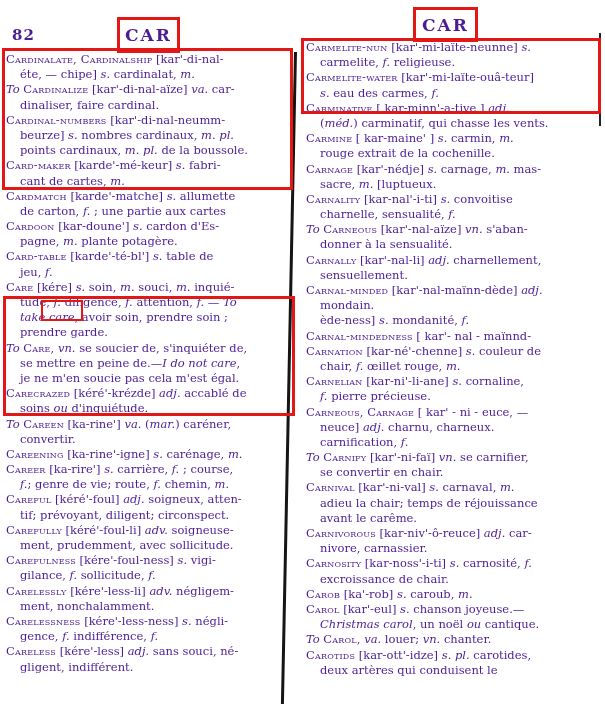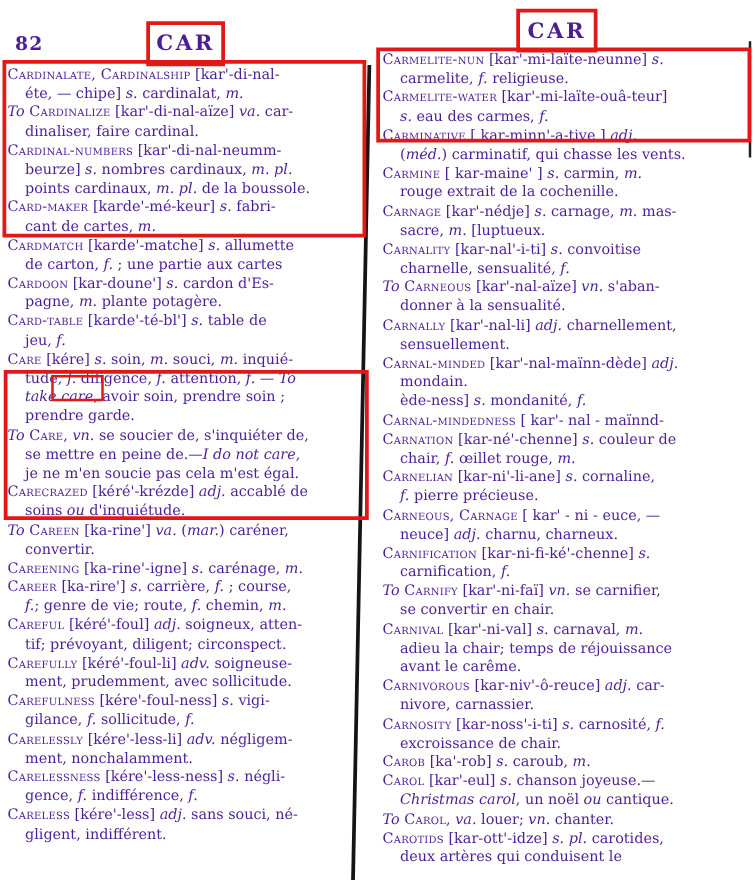--- a/index.html
+++ b/index.html
@@ -121,21 +121,20 @@
       <div class="line"><span class="hw">Carnal-minded</span> [kar'-nal-maïnn-dède] <span class="it">adj.</span></div>
       <div class="line indent">mondain.</div>
       <div class="line indent">ède-ness] <span class="it">s.</span> mondanité, <span class="it">f.</span></div>
       <div class="line"><span class="hw">Carnal-mindedness</span> [ kar'- nal - maïnnd-</div>
       <div class="line"><span class="hw">Carnation</span> [kar-né'-chenne] <span class="it">s.</span> couleur de</div>
       <div class="line indent">chair, <span class="it">f.</span> œillet rouge, <span class="it">m.</span></div>
       <div class="line"><span class="hw">Carnelian</span> [kar-ni'-li-ane] <span class="it">s.</span> cornaline,</div>
       <div class="line indent"><span class="it">f.</span> pierre précieuse.</div>
       <div class="line"><span class="hw">Carneous</span>, <span class="hw">Carnage</span> [ kar' - ni - euce, —</div>
       <div class="line indent">neuce] <span class="it">adj.</span> charnu, charneux.</div>
-      <div class="line"><span class="hw">Carnification</span> [kar-ni-fi-ké'-chenne] <span class="it">s.</span></div>
       <div class="line indent">carnification, <span class="it">f.</span></div>
       <div class="line"><span class="it">To</span> <span class="hw">Carnify</span> [kar'-ni-faï] <span class="it">vn.</span> se carnifier,</div>
       <div class="line indent">se convertir en chair.</div>
       <div class="line"><span class="hw">Carnival</span> [kar'-ni-val] <span class="it">s.</span> carnaval, <span class="it">m.</span></div>
       <div class="line indent">adieu la chair; temps de réjouissance</div>
       <div class="line indent">avant le carême.</div>
       <div class="line"><span class="hw">Carnivorous</span> [kar-niv'-ô-reuce] <span class="it">adj.</span> car-</div>
       <div class="line indent">nivore, carnassier.</div>
       <div class="line"><span class="hw">Carnosity</span> [kar-noss'-i-ti] <span class="it">s.</span> carnosité, <span class="it">f.</span></div>
       <div class="line indent">excroissance de chair.</div>

